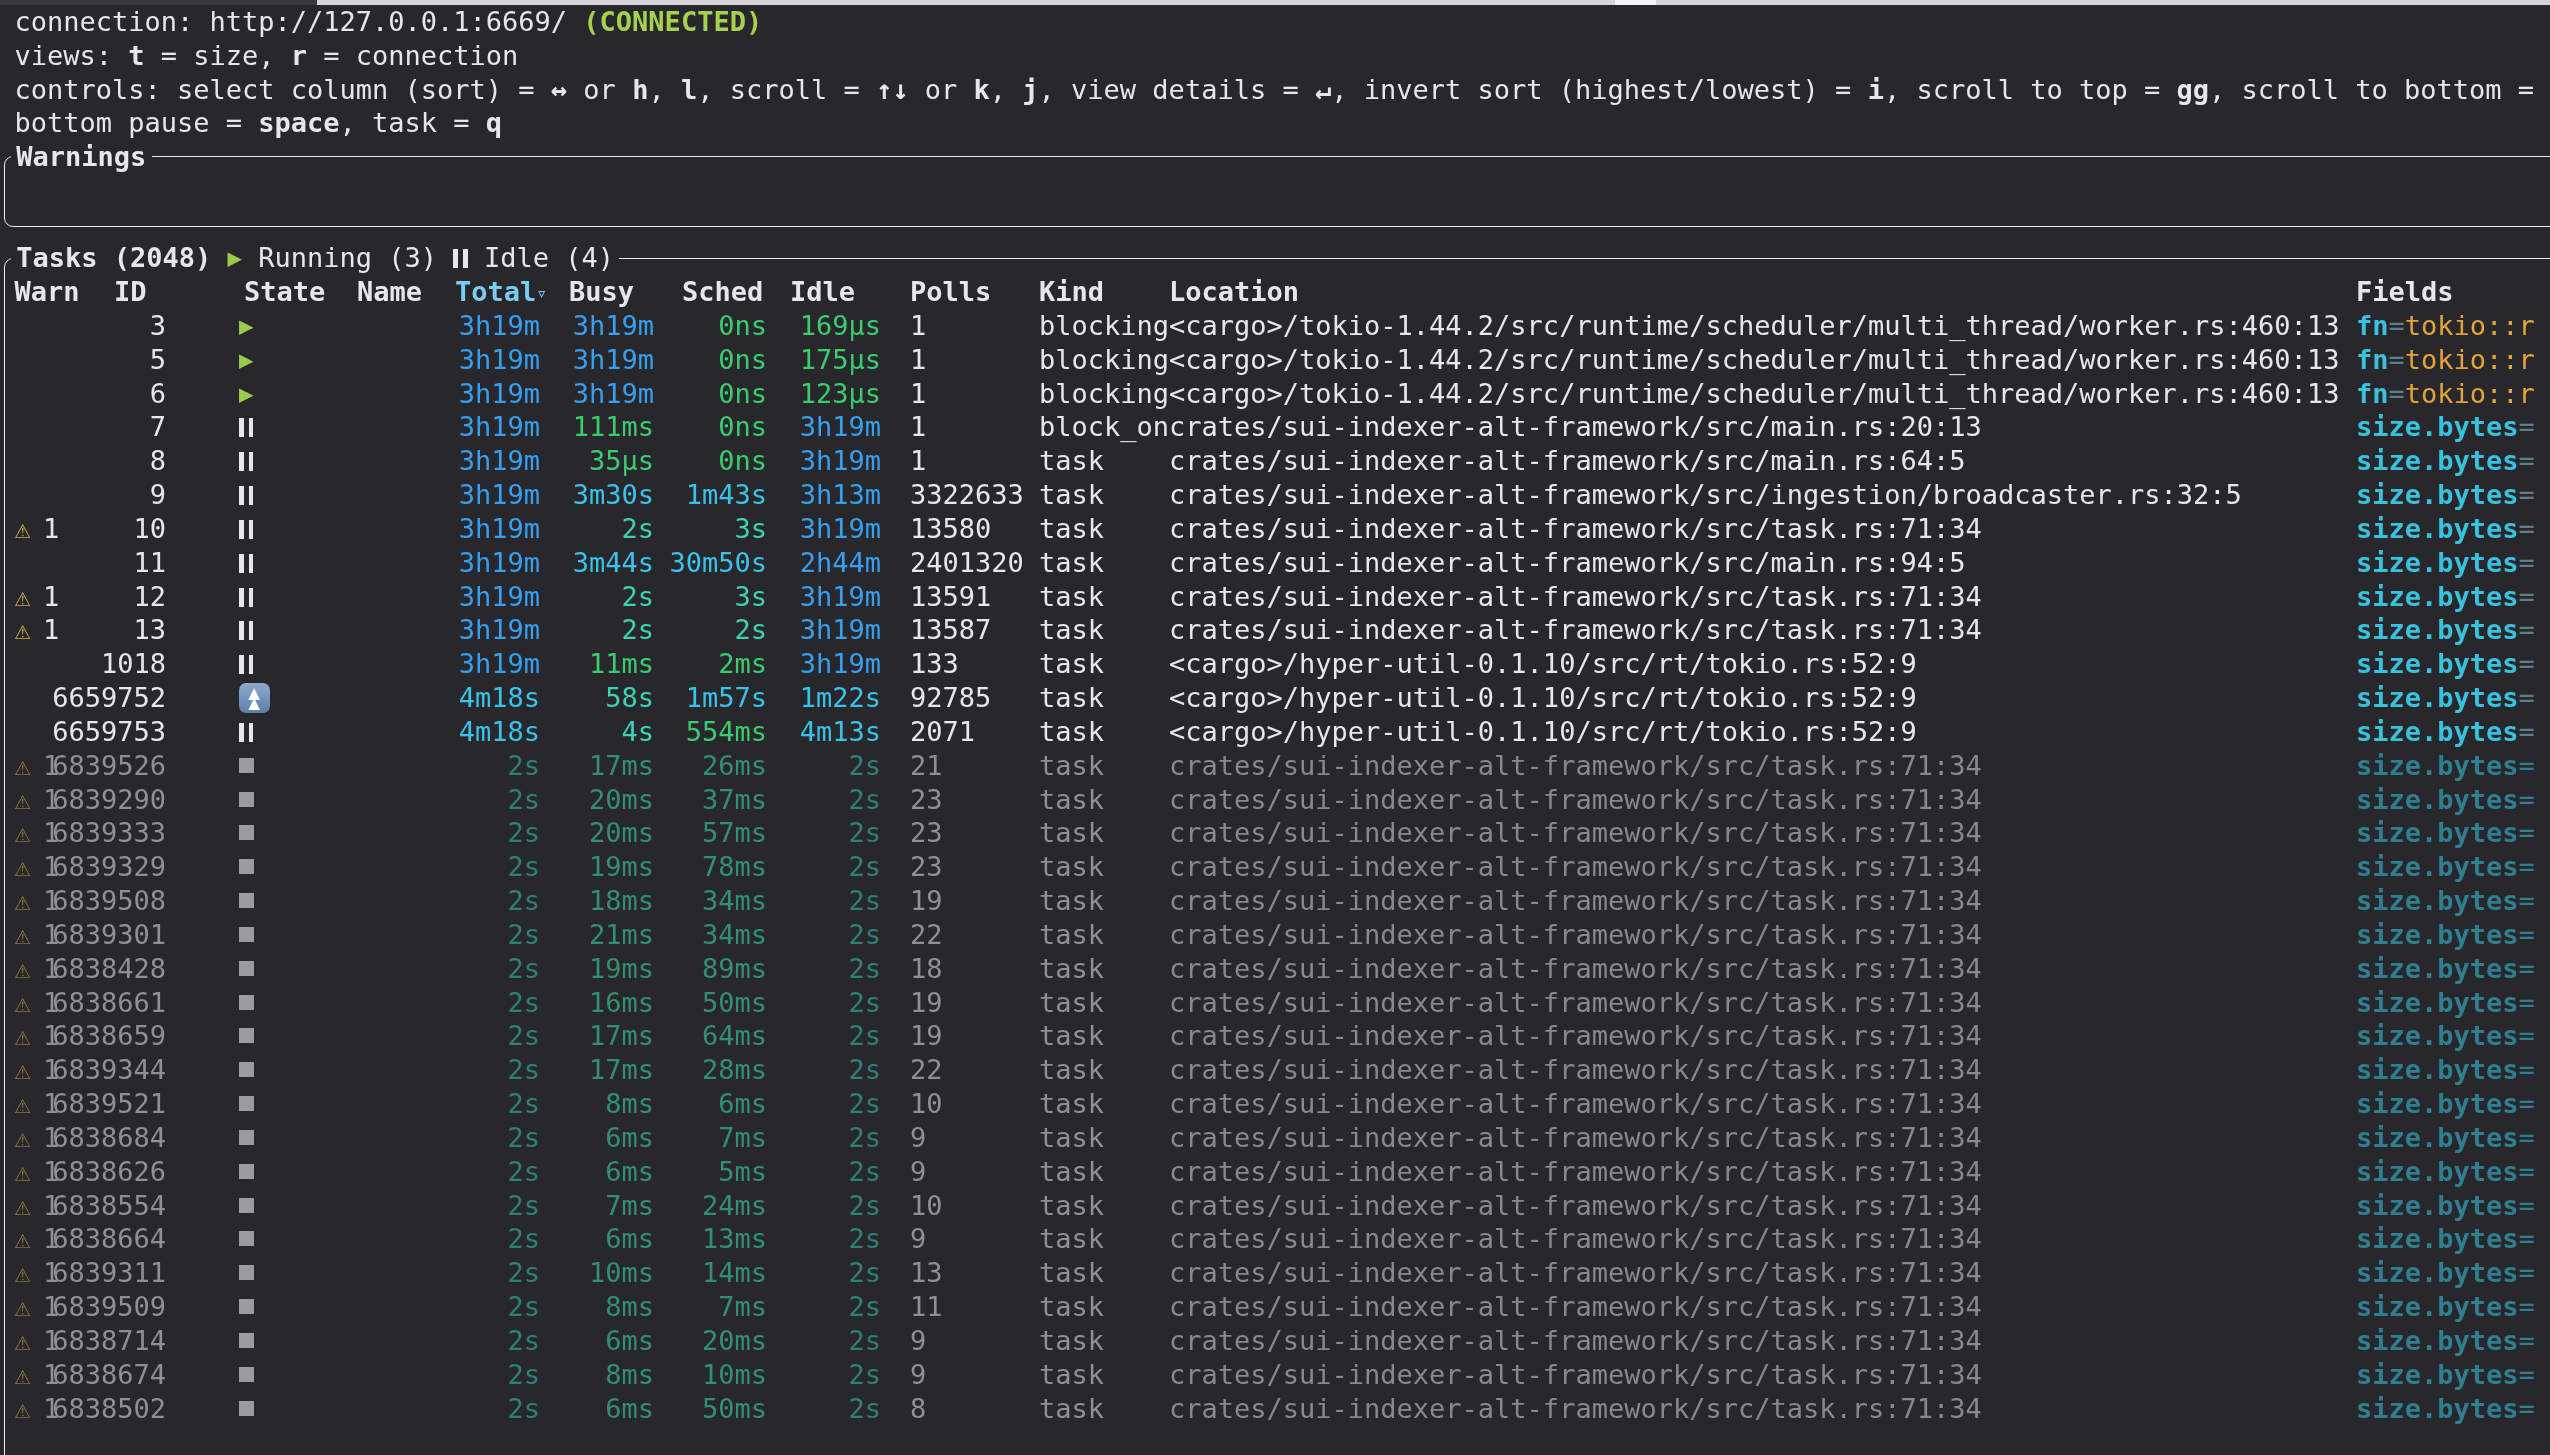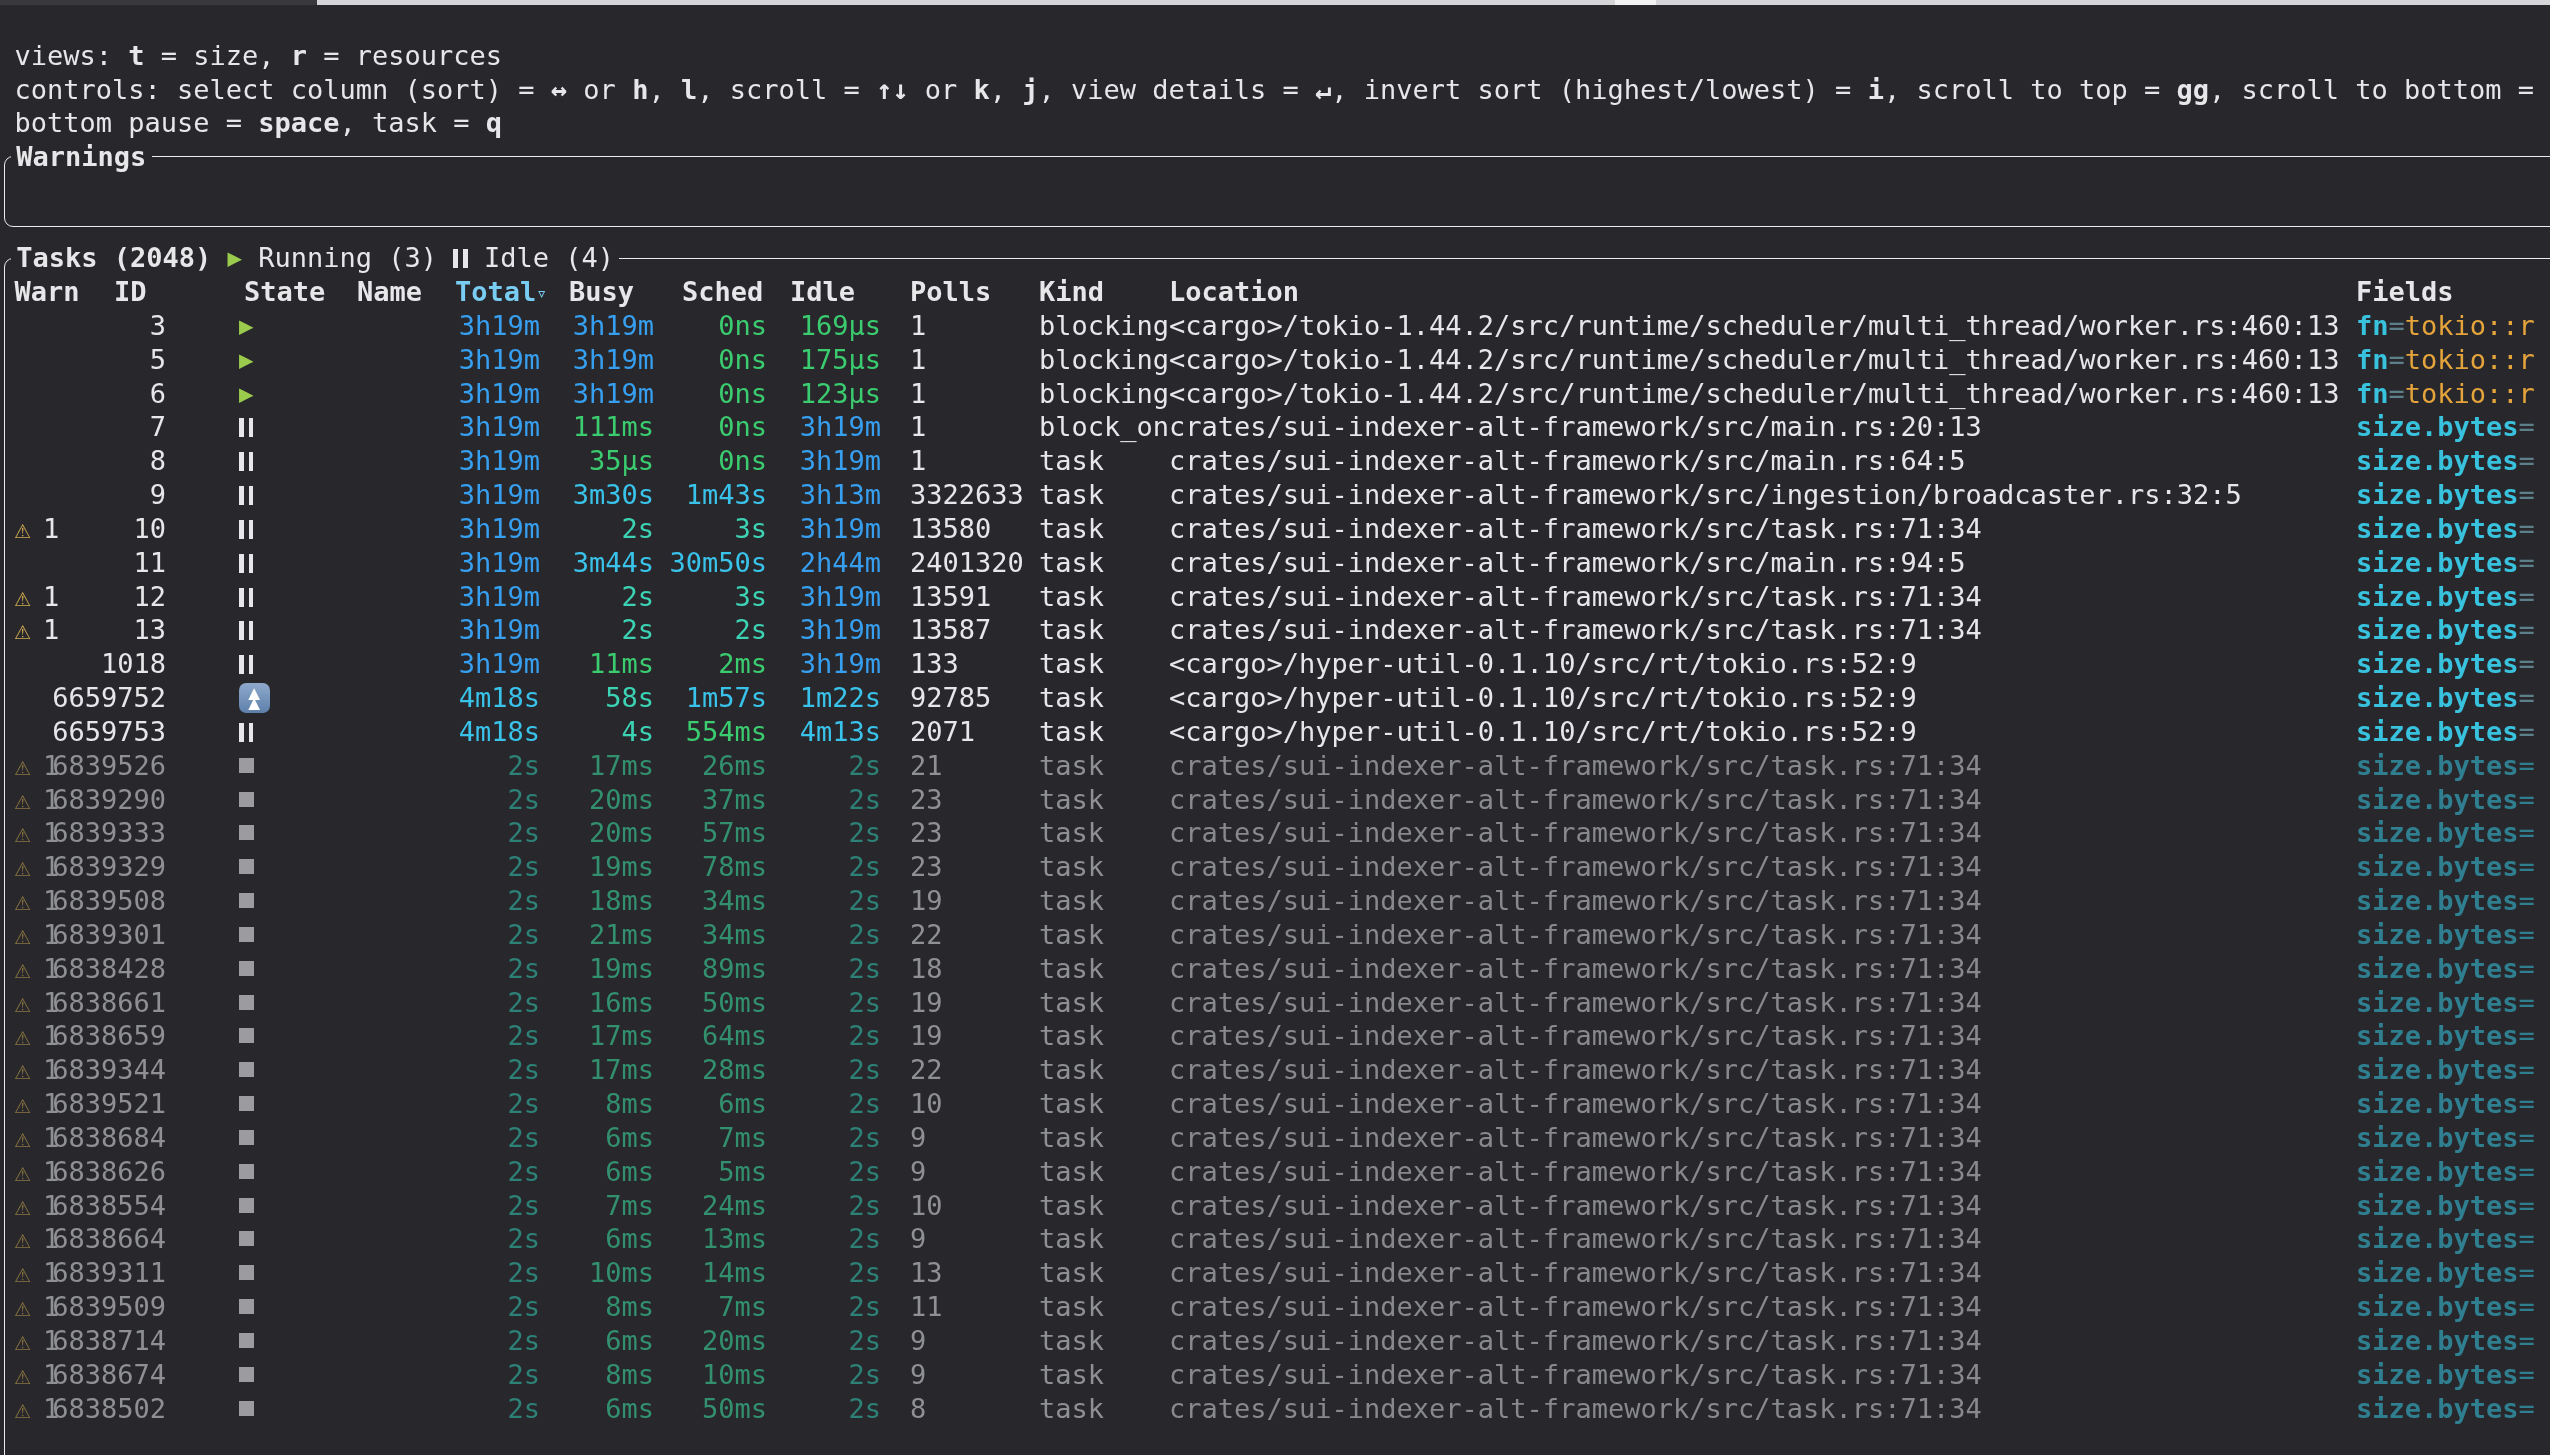--- a/index.html
+++ b/index.html
@@ -47,21 +47,22 @@
   .sortarrow{font-size:18px;vertical-align:1.8px;}
 </style>
 </head>
 <body>
 
 <div id="screen">
   <div class="strip" style="left:0;width:317px;background:var(--stripdark);"></div>
   <div class="strip" style="left:317px;width:2234px;background:var(--striplight);"></div>
   <div class="strip" style="left:1615px;width:41px;background:var(--stripwhite);"></div>
 
-  <div class="line" id="line-views" style="top:39px;"><span>views: </span><span class="b">t</span><span> = size, </span><span class="b">r</span><span> = resources</span></div>
+  <div class="line" id="line-connection" style="top:4.5px;"><span>connection: http://127.0.0.1:6669/ </span><span class="b" style="color: var(--connected);">(CONNECTED)</span></div>
+  <div class="line" id="line-views" style="top:39px;"><span>views: </span><span class="b">t</span><span> = size, </span><span class="b">r</span><span> = connection</span></div>
   <div class="line" id="line-controls" style="top:73px;"><span>controls: select column (sort) = </span><span class="b">↔</span><span> or </span><span class="b">h</span><span>, </span><span class="b">l</span><span>, scroll = </span><span class="b">↑↓</span><span> or </span><span class="b">k</span><span>, </span><span class="b">j</span><span>, view details = </span><span class="b">↵</span><span>, invert sort (highest/lowest) = </span><span class="b">i</span><span>, scroll to top = </span><span class="b">gg</span><span>, scroll to bottom = </span><span class="b">G</span></div>
   <div class="line" id="line-toggle" style="top:106px;"><span>bottom pause = </span><span class="b">space</span><span>, task = </span><span class="b">q</span></div>
 
   <div class="panel" style="left:3.6px;top:156px;width:2559px;height:69px;"></div>
   <div class="ptitle b" style="left:10.8px;top:140px;"><span>Warnings</span></div>
 
   <div class="panel" style="left:3.6px;top:258px;width:2559px;height:1220px;"></div>
   <div class="ptitle" style="left:10.8px;top:241px;">
     <span class="b">Tasks (2048)</span>
     <span> </span>

